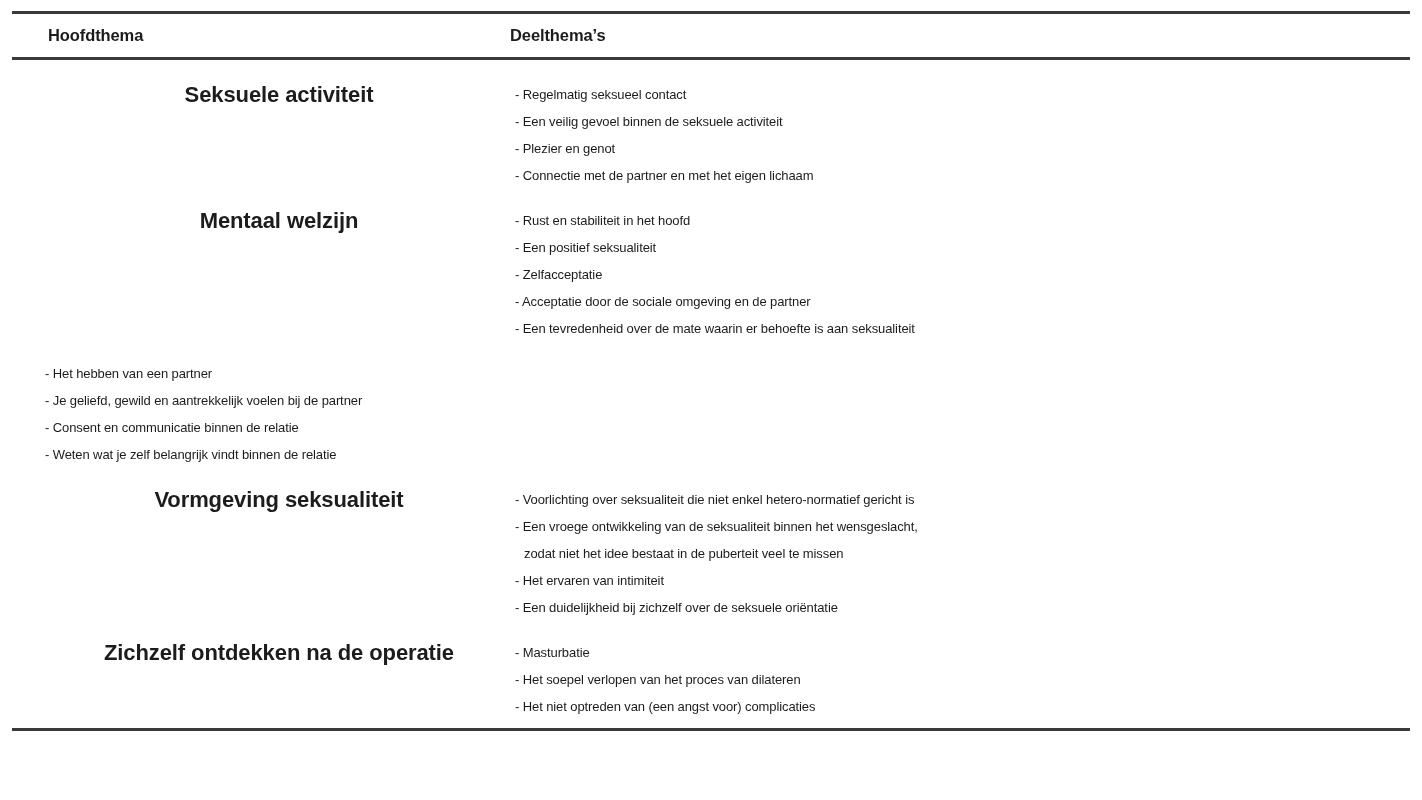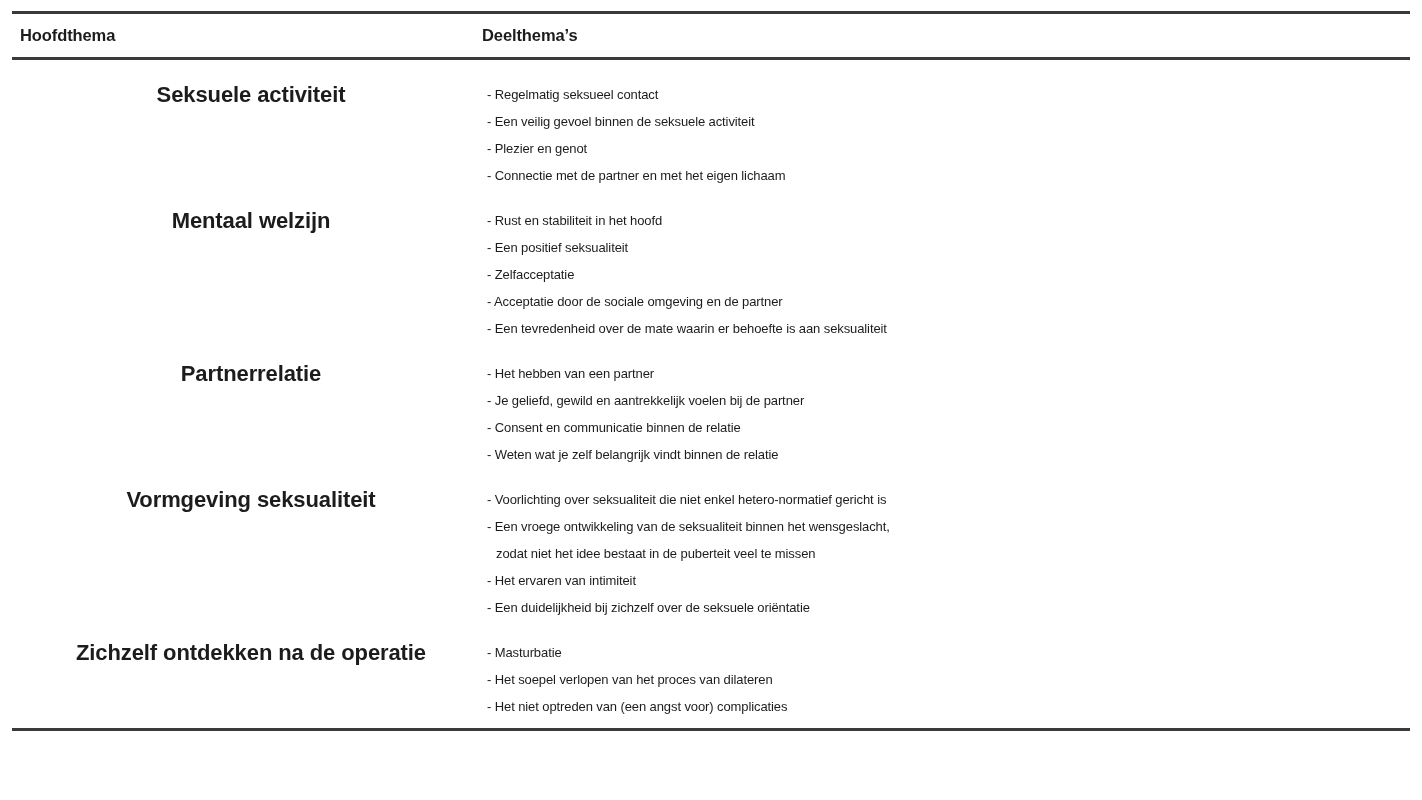--- a/index.html
+++ b/index.html
@@ -20,20 +20,21 @@
     left:12px; top:11px;
     width:1398px;
   }
   .rule{
     height:3px;
     background:var(--rule);
   }
   .grid-row{
     display:grid;
     grid-template-columns:470px 1fr;
+    margin-left:28px;
   }
   .header-row .cell{
     height:43px;
     display:flex;
     align-items:center;
     font-weight:bold;
     font-size:16.5px;
     letter-spacing:-0.1px;
   }
   .col1-pad{ padding-left:8px; }
@@ -89,21 +90,20 @@
     <div class="subthemes-cell">
           <div class="subtheme">- Rust en stabiliteit in het hoofd</div>
           <div class="subtheme">- Een positief seksualiteit</div>
           <div class="subtheme">- Zelfacceptatie</div>
           <div class="subtheme">- Acceptatie door de sociale omgeving en de partner</div>
           <div class="subtheme">- Een tevredenheid over de mate waarin er behoefte is aan seksualiteit</div>
         </div>
   </div>
 
   <div class="grid-row row">
-    <div class="theme-cell col1-pad">Partnerrelatie</div>
     <div class="subthemes-cell">
           <div class="subtheme">- Het hebben van een partner</div>
           <div class="subtheme">- Je geliefd, gewild en aantrekkelijk voelen bij de partner</div>
           <div class="subtheme">- Consent en communicatie binnen de relatie</div>
           <div class="subtheme">- Weten wat je zelf belangrijk vindt binnen de relatie</div>
         </div>
   </div>
 
   <div class="grid-row row">
     <div class="theme-cell col1-pad">Vormgeving seksualiteit</div>

